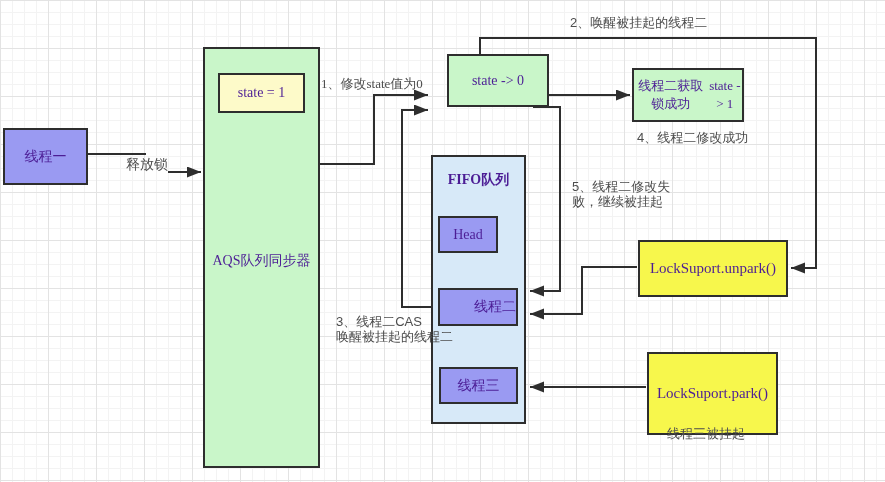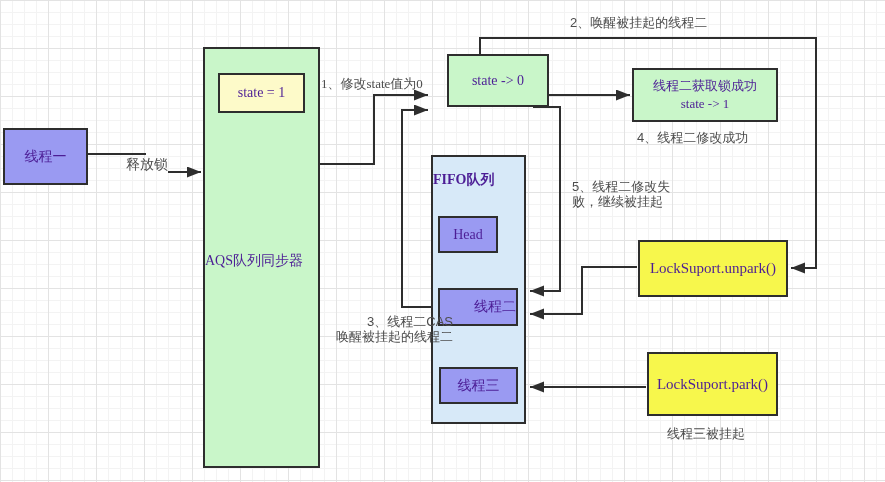--- a/index.html
+++ b/index.html
@@ -25,24 +25,24 @@
   }
   .green{background:#c9f6c9;}
   .purple{background:#9a9af2;}
   .paleyellow{background:#fdfac9;}
   .brightyellow{background:#f7f74c;}
   .blue{background:#d7e9f8;}
   .annot{
     position:absolute;color:#4d4d4d;font-size:13px;line-height:15px;
     white-space:nowrap;
   }
-  .annot.center{text-align:right;}
+  .annot.center{text-align:left;}
   #svg-layer{position:absolute;left:0;top:0;pointer-events:none;}
   #svg-layer path{stroke:#2e2e2e;stroke-width:2;fill:none;}
-  .container-label{position:absolute;width:100%;text-align:left;}
+  .container-label{position:absolute;width:100%;text-align:center;}
   .two-line{line-height:18px;}
 </style>
 </head>
 <body>
 
 <div id="canvas">
 
   <svg id="svg-layer" width="885" height="482">
     <defs>
       <marker id="arrow" markerUnits="userSpaceOnUse" markerWidth="15" markerHeight="12" refX="14" refY="5.5" orient="auto">
@@ -69,21 +69,21 @@
   </div>
 
   <div class="node paleyellow" style="left:218px;top:73px;width:87px;height:40px;">
     <span>state = 1</span>
   </div>
 
   <div class="node green" style="left:430px;top:54px;width:102px;height:53px;margin-left:17px;">
     <span>state -&gt; 0</span>
   </div>
 
-  <div class="node green two-line" style="left:632px;top:68px;width:146px;height:54px;flex-direction:column;font-size:13px;justify-content:center;">
+  <div class="node green two-line" style="left:632px;top:68px;width:112px;height:54px;flex-direction:row;font-size:13px;justify-content:center;">
     <span>线程二获取锁成功</span>
     <span>state -&gt; 1</span>
   </div>
 
   <div class="node blue" style="left:431px;top:155px;width:95px;height:269px;align-items:flex-start;">
     <span class="container-label" style="top:14px;font-weight:bold;">FIFO队列</span>
   </div>
 
   <div class="node purple" style="left:438px;top:216px;width:60px;height:37px;">
     <span>Head</span>
@@ -94,21 +94,21 @@
   </div>
 
   <div class="node purple" style="left:439px;top:367px;width:79px;height:37px;">
     <span>线程三</span>
   </div>
 
   <div class="node brightyellow" style="left:638px;top:240px;width:150px;height:57px;font-size:15px;">
     <span>LockSuport.unpark()</span>
   </div>
 
-  <div class="node brightyellow" style="left:647px;top:352px;width:131px;height:64px;font-size:15px;">
+  <div class="node brightyellow" style="left:647px;top:352px;width:131px;height:83px;font-size:15px;">
     <span>LockSuport.park()</span>
   </div>
 
   <div class="annot" style="left:126px;top:157px;font-size:14px;">释放锁</div>
 
   <div class="annot" style="left:321px;top:76px;font-family:Liberation Serif, serif;">1、修改state值为0</div>
 
   <div class="annot" style="left:570px;top:15px;">2、唤醒被挂起的线程二</div>
 
   <div class="annot center" style="left:336px;top:314px;">

